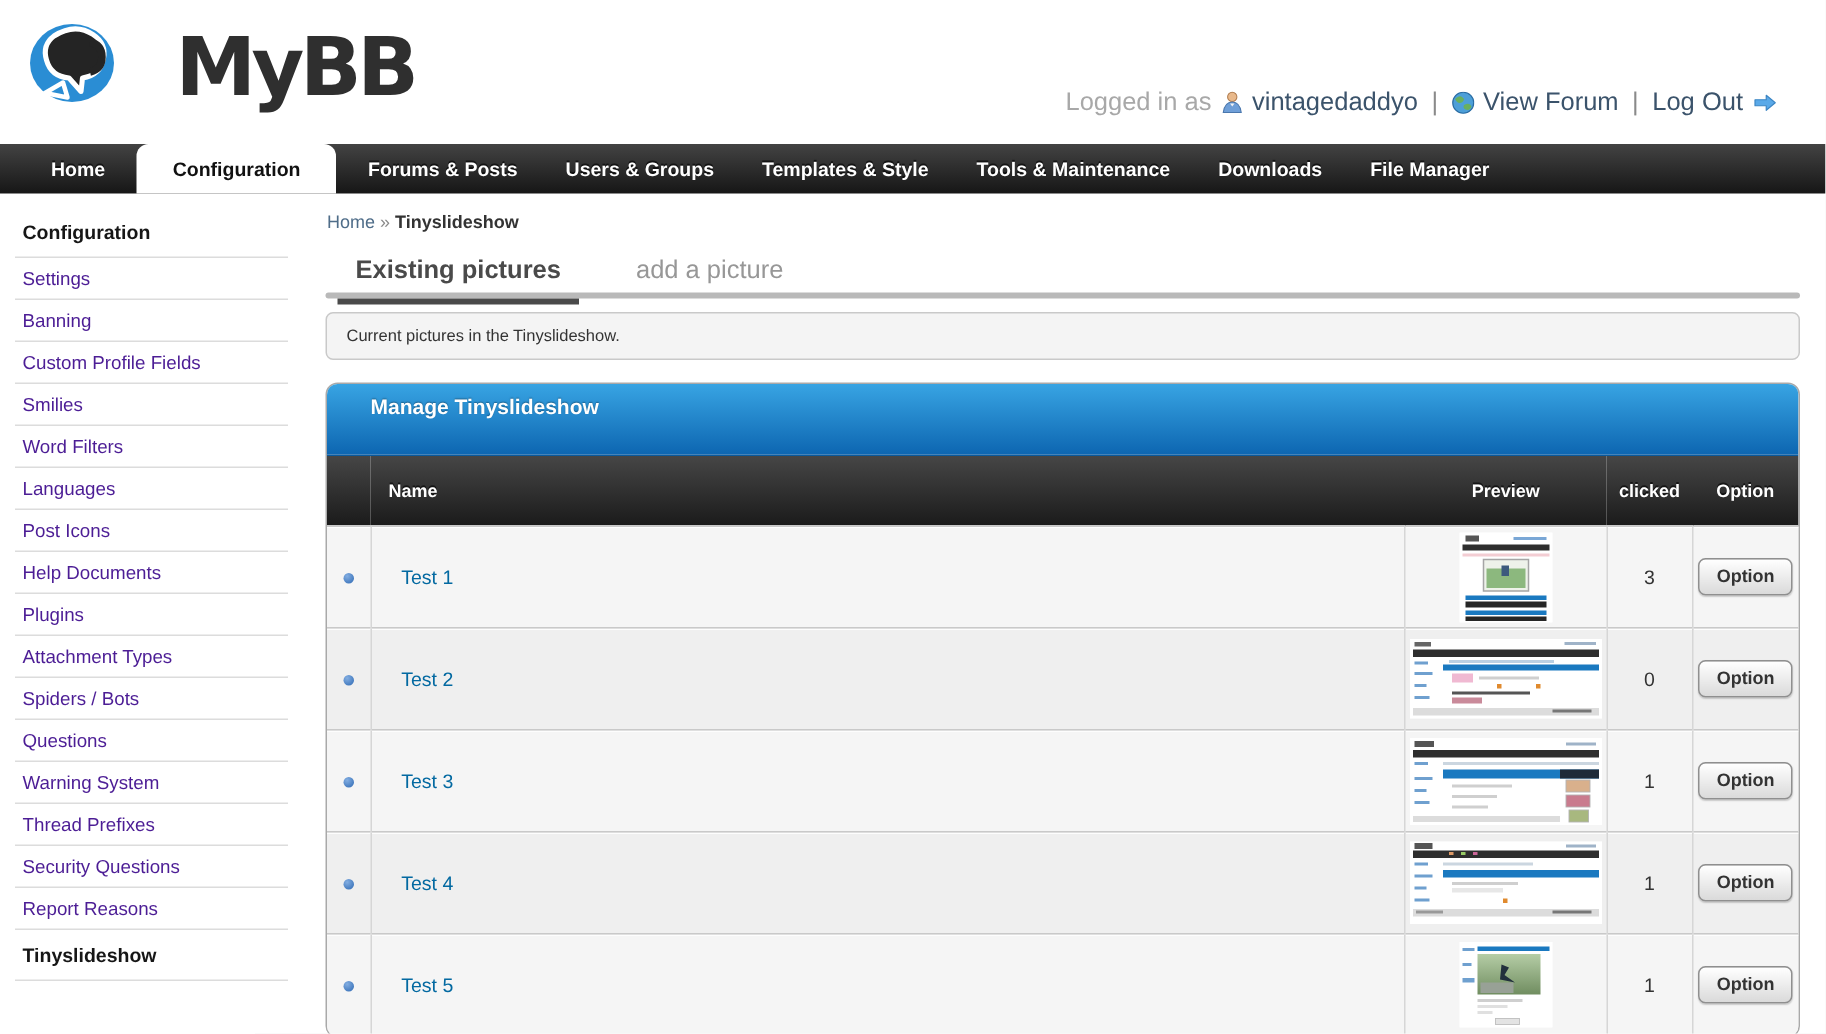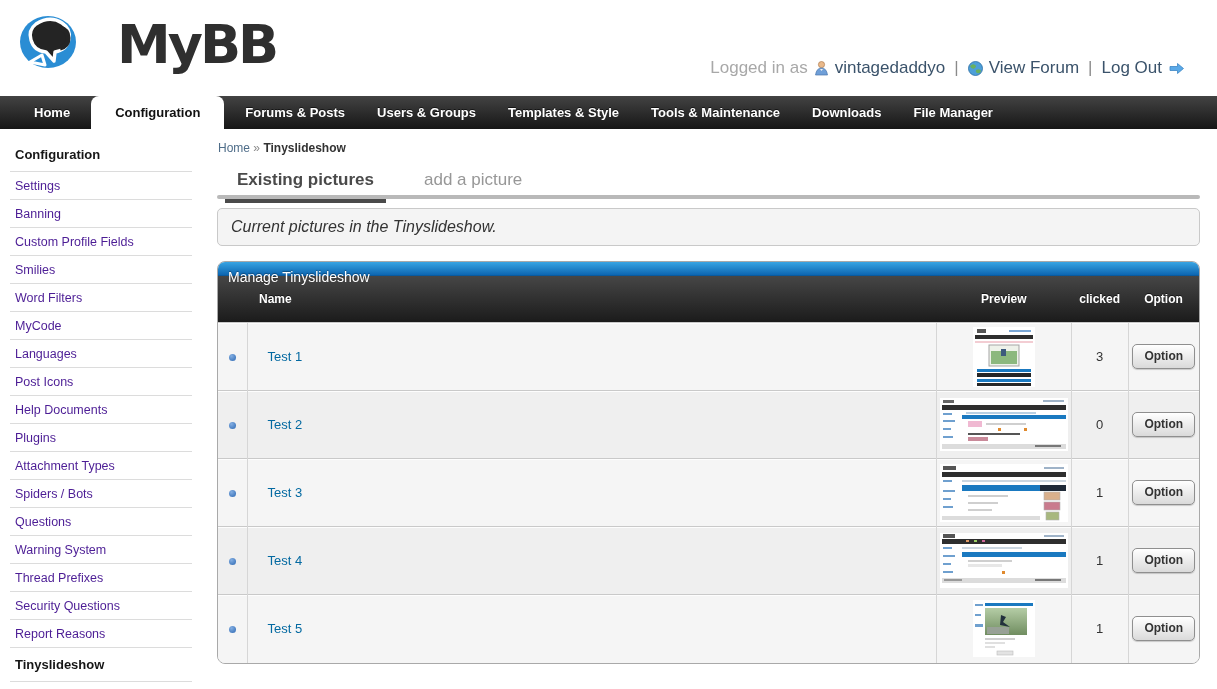--- a/index.html
+++ b/index.html
@@ -38,25 +38,25 @@
   .breadcrumb a { color: #4f6d89; }
   .bc-current { font-weight: bold; color: #333; }
 
   
   .tabs { position: relative; display: flex; align-items: flex-end; gap: 34px; margin-top: 15px; padding-left: 8px; }
   .tabs::after { content: ""; position: absolute; left: 0; right: 0; bottom: 0; height: 4px; background: #b9b9b9; border-radius: 2px; }
   .tab { font-size: 17px; color: #979797; padding: 0 4px 9px; }
   .tab.active { font-weight: bold; color: #4a4a4a; position: relative; z-index: 1; border-bottom: 4px solid #4a4a4a; margin-bottom: -4px; padding: 0 12px 9px; }
 
   
-  .desc { margin-top: 9px; background: #f4f4f4; border: 1px solid #c9c9c9; border-radius: 5px; padding: 9px 13px; font-size: 16px; color: #333; font-style: italic; }
+  .desc { margin-top: 9px; background: #f4f4f4; border: 1px solid #c9c9c9; border-radius: 5px; padding: 9px 13px; font-size: 11px; color: #333; }
 
   
   .panel { margin-top: 15px; border: 1px solid #a9a9a9; border-radius: 8px; overflow: hidden; background: #f5f5f5; }
-  .panel-title { height: 14px; line-height: 31px; padding-left: 10px; color: #fff; font-size: 14px; font-weight: normal; background: linear-gradient(#38a4e3, #0d66b1); border-bottom: 1px solid #0a5a9e; text-shadow: 0 -1px 1px rgba(0,0,0,.35); }
+  .panel-title { height: 48px; line-height: 31px; padding-left: 29px; color: #fff; font-size: 14px; font-weight: bold; background: linear-gradient(#38a4e3, #0d66b1); border-bottom: 1px solid #0a5a9e; text-shadow: 0 -1px 1px rgba(0,0,0,.35); }
   table { width: 100%; border-collapse: collapse; font-size: 13px; }
   thead th { background: linear-gradient(#464646, #1b1b1b); color: #fff; font-size: 12px; font-weight: bold; height: 18px; padding: 16px 8px; text-shadow: 0 -1px 0 rgba(0,0,0,.6); }
   th.col-bullet { width: 29px; }
   th.col-name { text-align: left; padding-left: 12px; }
   th.col-preview { width: 135px; text-align: center; }
   th.col-clicked { width: 56px; text-align: center; }
   th.col-option { width: 71px; text-align: center; }
   tbody td { height: 68px; background: #f5f5f5; border-top: 1px solid #c9c9c9; border-left: 1px solid #d6d6d6; box-shadow: inset 0 1px 0 #fdfdfd; }
   tbody td:first-child { border-left: none; }
   tr.alt td { background: #efefef; }
@@ -138,23 +138,20 @@
       <li>
           <a>Custom Profile Fields</a>
         </li>
       <li>
           <a>Smilies</a>
         </li>
       <li>
           <a>Word Filters</a>
         </li>
       <li>
-          <a>MyCode</a>
-        </li>
-      <li>
           <a>Languages</a>
         </li>
       <li>
           <a>Post Icons</a>
         </li>
       <li>
           <a>Help Documents</a>
         </li>
       <li>
           <a>Plugins</a>

